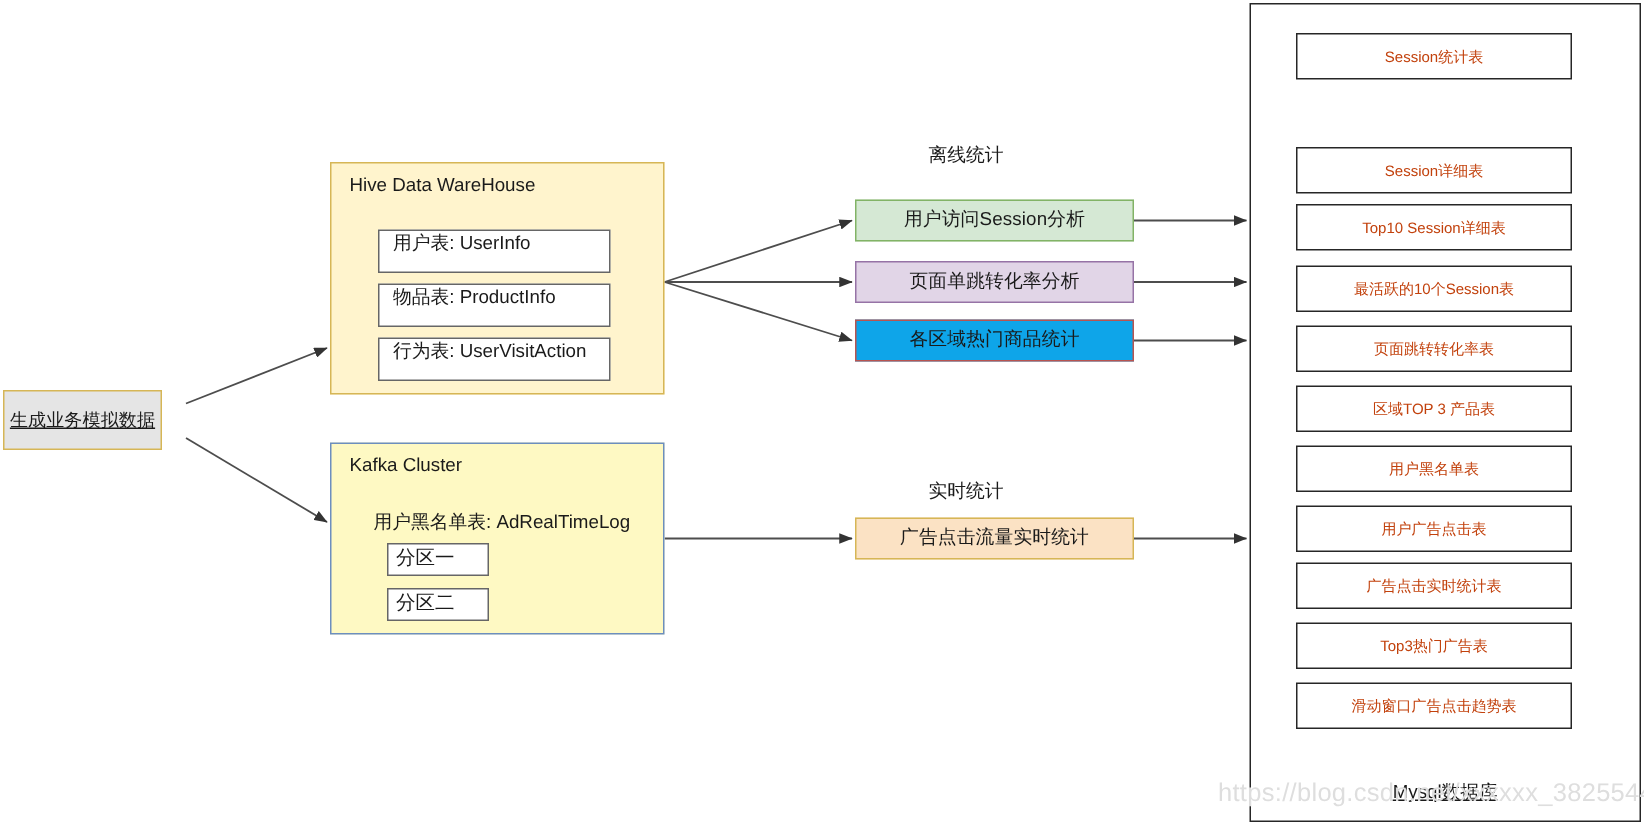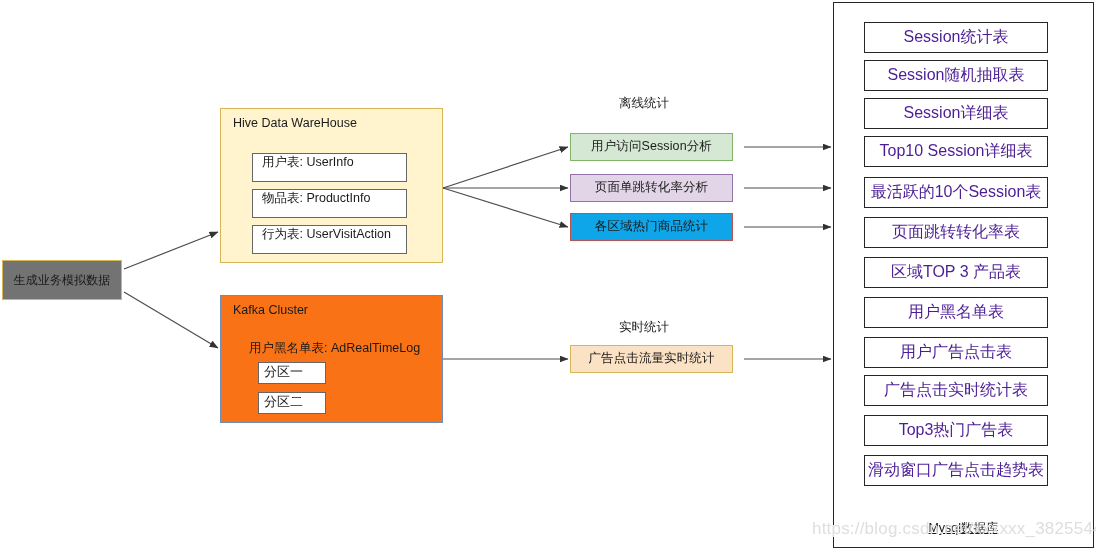--- a/index.html
+++ b/index.html
@@ -27,45 +27,46 @@
     text-align: center;
     font-size: 12.5px;
     color: #1a1a1a;
     line-height: 1.25;
     letter-spacing: 0.1px;
   }
   
   .src-box {
     left: 2px;
     top: 260px;
-    width: 120px;
+    width: 106px;
     height: 40px;
-    background: #737373;
+    background: #e5e5e5;
     border: 1px solid #d6b656;
     font-size: 12px;
+    text-decoration: underline;
   }
   
   .grp {
     position: absolute;
     box-sizing: border-box;
   }
   .grp-hive {
     left: 220px;
     top: 108px;
     width: 223px;
     height: 155px;
     background: #fff4cd;
     border: 1px solid #d6b656;
   }
   .grp-kafka {
     left: 220px;
     top: 295px;
     width: 223px;
     height: 128px;
-    background: #f97316;
+    background: #fef9c3;
     border: 1px solid #6c8ebf;
   }
   .grp-title {
     position: absolute;
     left: 12px;
     top: 7px;
     font-size: 12.5px;
     color: #1a1a1a;
     white-space: nowrap;
   }
@@ -109,21 +110,21 @@
     position: absolute;
     font-size: 12.5px;
     color: #1a1a1a;
     white-space: nowrap;
   }
   .cap-offline { left: 619px; top: 95px; }
   .cap-realtime { left: 619px; top: 319px; }
 
   
   .job {
-    width: 163px;
+    width: 186px;
     height: 28px;
     border-width: 1px;
     border-style: solid;
     left: 570px;
   }
   .job.green  { top: 133px; background: #d5e8d4; border-color: #82b366; }
   .job.purple { top: 174px; background: #e1d5e7; border-color: #9673a6; }
   .job.red    { top: 213px; background: #0ea5e9; border-color: #b85450; }
   .job.orange { top: 345px; background: #fbe2c4; border-color: #d6b656; }
 
@@ -152,22 +153,22 @@
     position: absolute;
     left: 30px;
     width: 184px;
     height: 31px;
     box-sizing: border-box;
     border: 1px solid #262626;
     background: #ffffff;
     display: flex;
     align-items: center;
     justify-content: center;
-    font-size: 16px;
-    color: #4c1d95;
+    font-size: 10px;
+    color: #c2410c;
     white-space: nowrap;
   }
 
   
   #edges {
     position: absolute;
     left: 0;
     top: 0;
     width: 1096px;
     height: 550px;
@@ -257,23 +258,20 @@
   </div>
 
   <div class="node job orange">
     <span>广告点击流量实时统计</span>
   </div>
 
   <div class="mysql-panel">
     <div class="tbl-item" style="top:19px">
         <span>Session统计表</span>
       </div>
-    <div class="tbl-item" style="top:57px">
-        <span>Session随机抽取表</span>
-      </div>
     <div class="tbl-item" style="top:95px">
         <span>Session详细表</span>
       </div>
     <div class="tbl-item" style="top:133px">
         <span>Top10 Session详细表</span>
       </div>
     <div class="tbl-item" style="top:174px">
         <span>最活跃的10个Session表</span>
       </div>
     <div class="tbl-item" style="top:214px">

